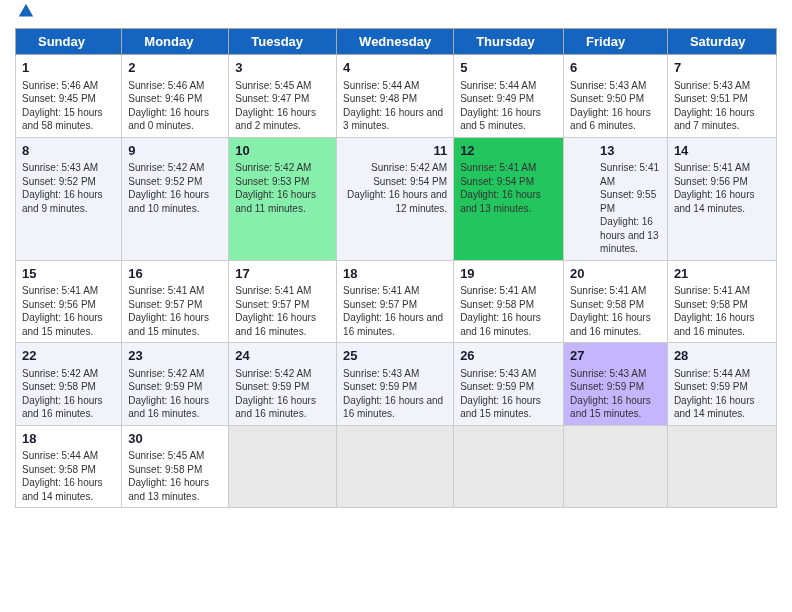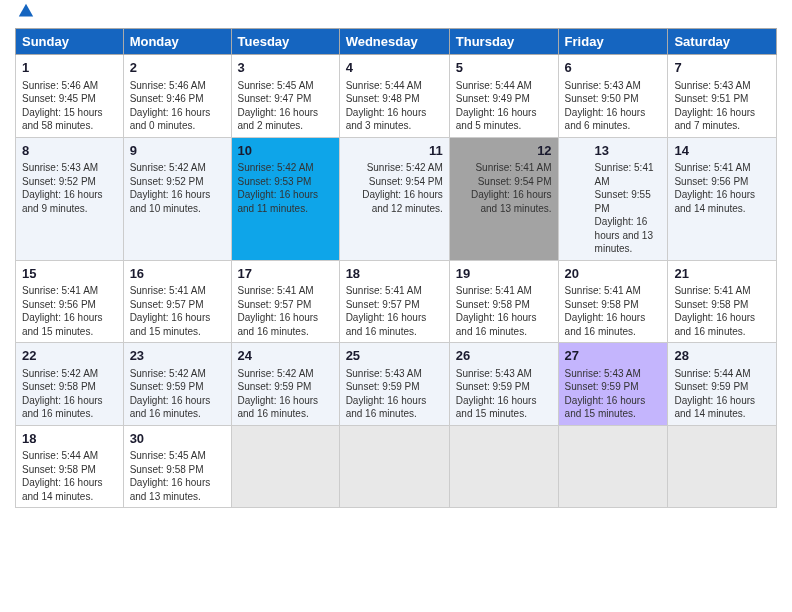--- a/index.html
+++ b/index.html
@@ -61,21 +61,21 @@
       color: #333;
     }
     .calendar {
       width: 100%;
       border-collapse: collapse;
       font-size: 10.5px;
     }
     .calendar thead tr th {
       background: #1565c0;
       color: #fff;
-      padding: 5px 6px;
+      padding: 5px 22px;
       text-align: left;
       font-size: 13px;
       font-weight: bold;
       border: 1px solid #aaa;
       margin-top: 6px;
     }
     .calendar tbody tr td {
       vertical-align: top;
       padding: 4px 6px;
       border: 1px solid #ccc;
@@ -140,23 +140,23 @@
           <td><span class="day-num">2</span><span>Sunrise: 5:46 AM</span><br><span>Sunset: 9:46 PM</span><br><span>Daylight: 16 hours and 0 minutes.</span></td>
           <td><span class="day-num">3</span><span>Sunrise: 5:45 AM</span><br><span>Sunset: 9:47 PM</span><br><span>Daylight: 16 hours and 2 minutes.</span></td>
           <td><span class="day-num">4</span><span>Sunrise: 5:44 AM</span><br><span>Sunset: 9:48 PM</span><br><span>Daylight: 16 hours and 3 minutes.</span></td>
           <td><span class="day-num">5</span><span>Sunrise: 5:44 AM</span><br><span>Sunset: 9:49 PM</span><br><span>Daylight: 16 hours and 5 minutes.</span></td>
           <td><span class="day-num">6</span><span>Sunrise: 5:43 AM</span><br><span>Sunset: 9:50 PM</span><br><span>Daylight: 16 hours and 6 minutes.</span></td>
           <td><span class="day-num">7</span><span>Sunrise: 5:43 AM</span><br><span>Sunset: 9:51 PM</span><br><span>Daylight: 16 hours and 7 minutes.</span></td>
         </tr>
         <tr>
           <td style="background: rgb(240, 244, 250);"><span class="day-num">8</span><span>Sunrise: 5:43 AM</span><br><span>Sunset: 9:52 PM</span><br><span>Daylight: 16 hours and 9 minutes.</span></td>
           <td style="background: rgb(240, 244, 250);"><span class="day-num">9</span><span>Sunrise: 5:42 AM</span><br><span>Sunset: 9:52 PM</span><br><span>Daylight: 16 hours and 10 minutes.</span></td>
-          <td style="background: #0ea5e9;"><span class="day-num">10</span><span>Sunrise: 5:42 AM</span><br><span>Sunset: 9:53 PM</span><br><span>Daylight: 16 hours and 11 minutes.</span></td>
+          <td style="background: #86efac;"><span class="day-num">10</span><span>Sunrise: 5:42 AM</span><br><span>Sunset: 9:53 PM</span><br><span>Daylight: 16 hours and 11 minutes.</span></td>
           <td style="background: rgb(240, 244, 250); text-align: right;"><span class="day-num">11</span><span>Sunrise: 5:42 AM</span><br><span>Sunset: 9:54 PM</span><br><span>Daylight: 16 hours and 12 minutes.</span></td>
-          <td style="background: #a3a3a3; text-align: right;"><span class="day-num">12</span><span>Sunrise: 5:41 AM</span><br><span>Sunset: 9:54 PM</span><br><span>Daylight: 16 hours and 13 minutes.</span></td>
+          <td style="background: #22c55e;"><span class="day-num">12</span><span>Sunrise: 5:41 AM</span><br><span>Sunset: 9:54 PM</span><br><span>Daylight: 16 hours and 13 minutes.</span></td>
           <td style="background: rgb(240, 244, 250); padding-left: 36px;"><span class="day-num">13</span><span>Sunrise: 5:41 AM</span><br><span>Sunset: 9:55 PM</span><br><span>Daylight: 16 hours and 13 minutes.</span></td>
           <td style="background: rgb(240, 244, 250);"><span class="day-num">14</span><span>Sunrise: 5:41 AM</span><br><span>Sunset: 9:56 PM</span><br><span>Daylight: 16 hours and 14 minutes.</span></td>
         </tr>
         <tr>
           <td><span class="day-num">15</span><span>Sunrise: 5:41 AM</span><br><span>Sunset: 9:56 PM</span><br><span>Daylight: 16 hours and 15 minutes.</span></td>
           <td><span class="day-num">16</span><span>Sunrise: 5:41 AM</span><br><span>Sunset: 9:57 PM</span><br><span>Daylight: 16 hours and 15 minutes.</span></td>
           <td><span class="day-num">17</span><span>Sunrise: 5:41 AM</span><br><span>Sunset: 9:57 PM</span><br><span>Daylight: 16 hours and 16 minutes.</span></td>
           <td><span class="day-num">18</span><span>Sunrise: 5:41 AM</span><br><span>Sunset: 9:57 PM</span><br><span>Daylight: 16 hours and 16 minutes.</span></td>
           <td><span class="day-num">19</span><span>Sunrise: 5:41 AM</span><br><span>Sunset: 9:58 PM</span><br><span>Daylight: 16 hours and 16 minutes.</span></td>
           <td><span class="day-num">20</span><span>Sunrise: 5:41 AM</span><br><span>Sunset: 9:58 PM</span><br><span>Daylight: 16 hours and 16 minutes.</span></td>

